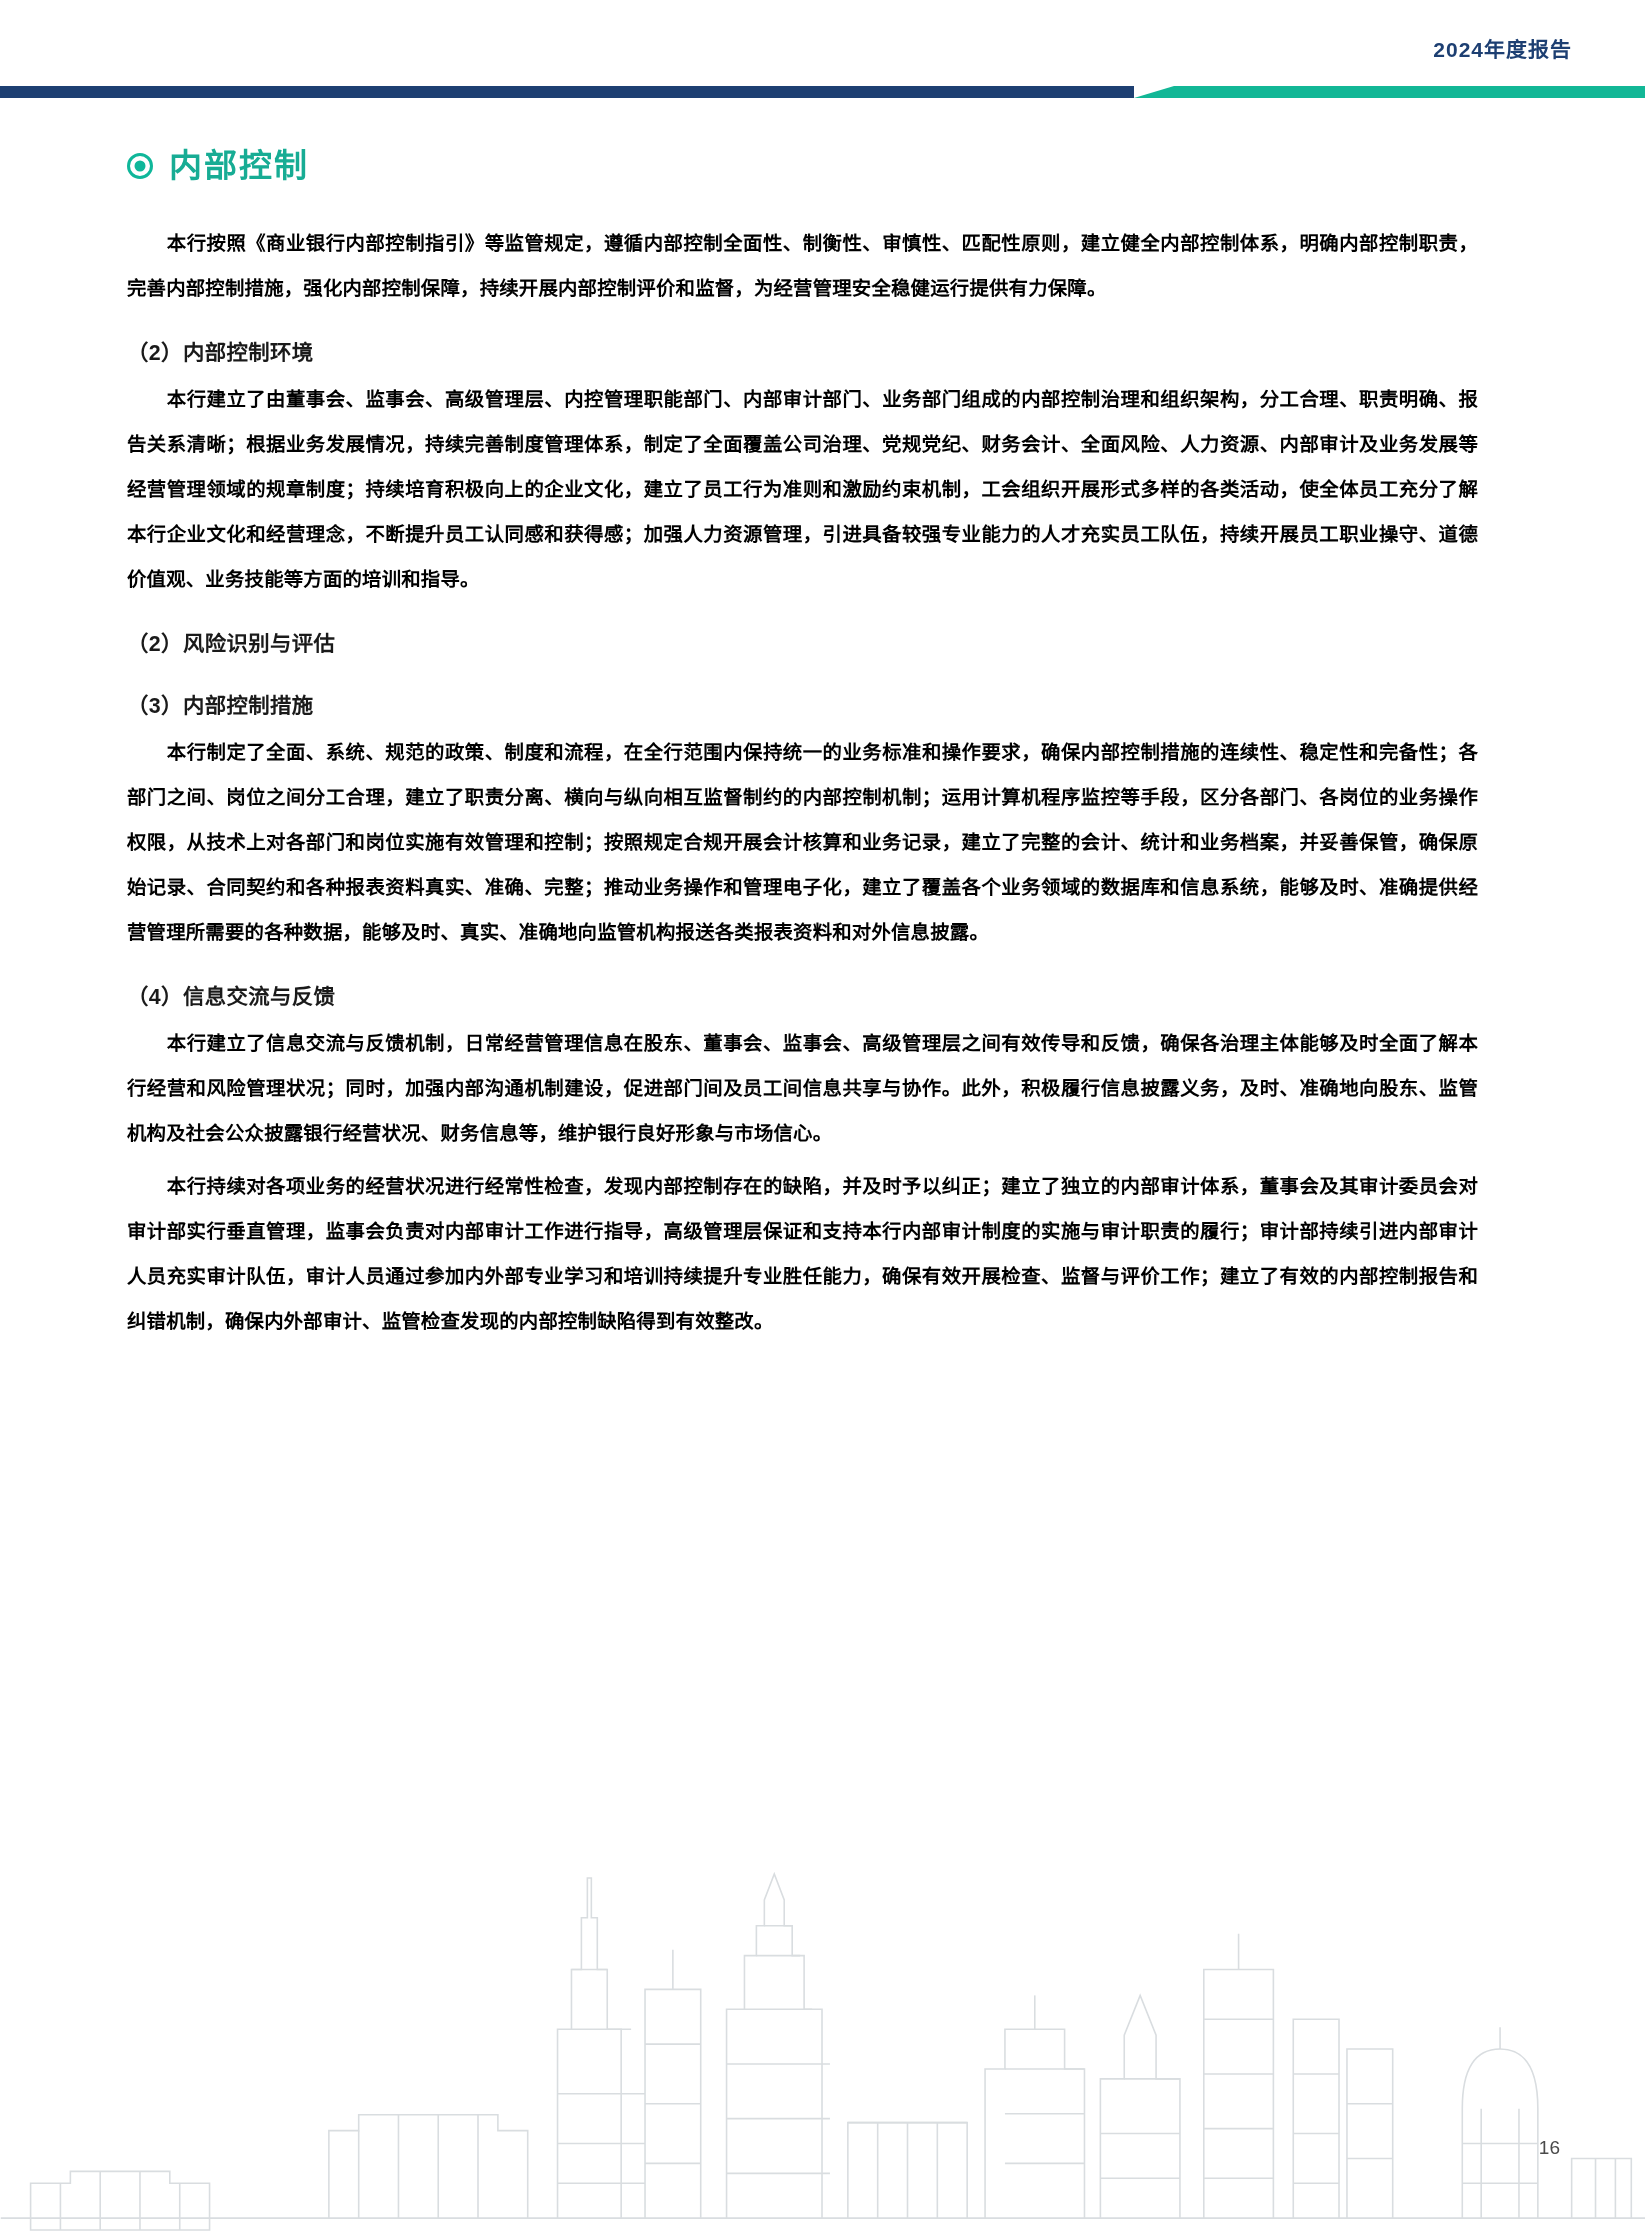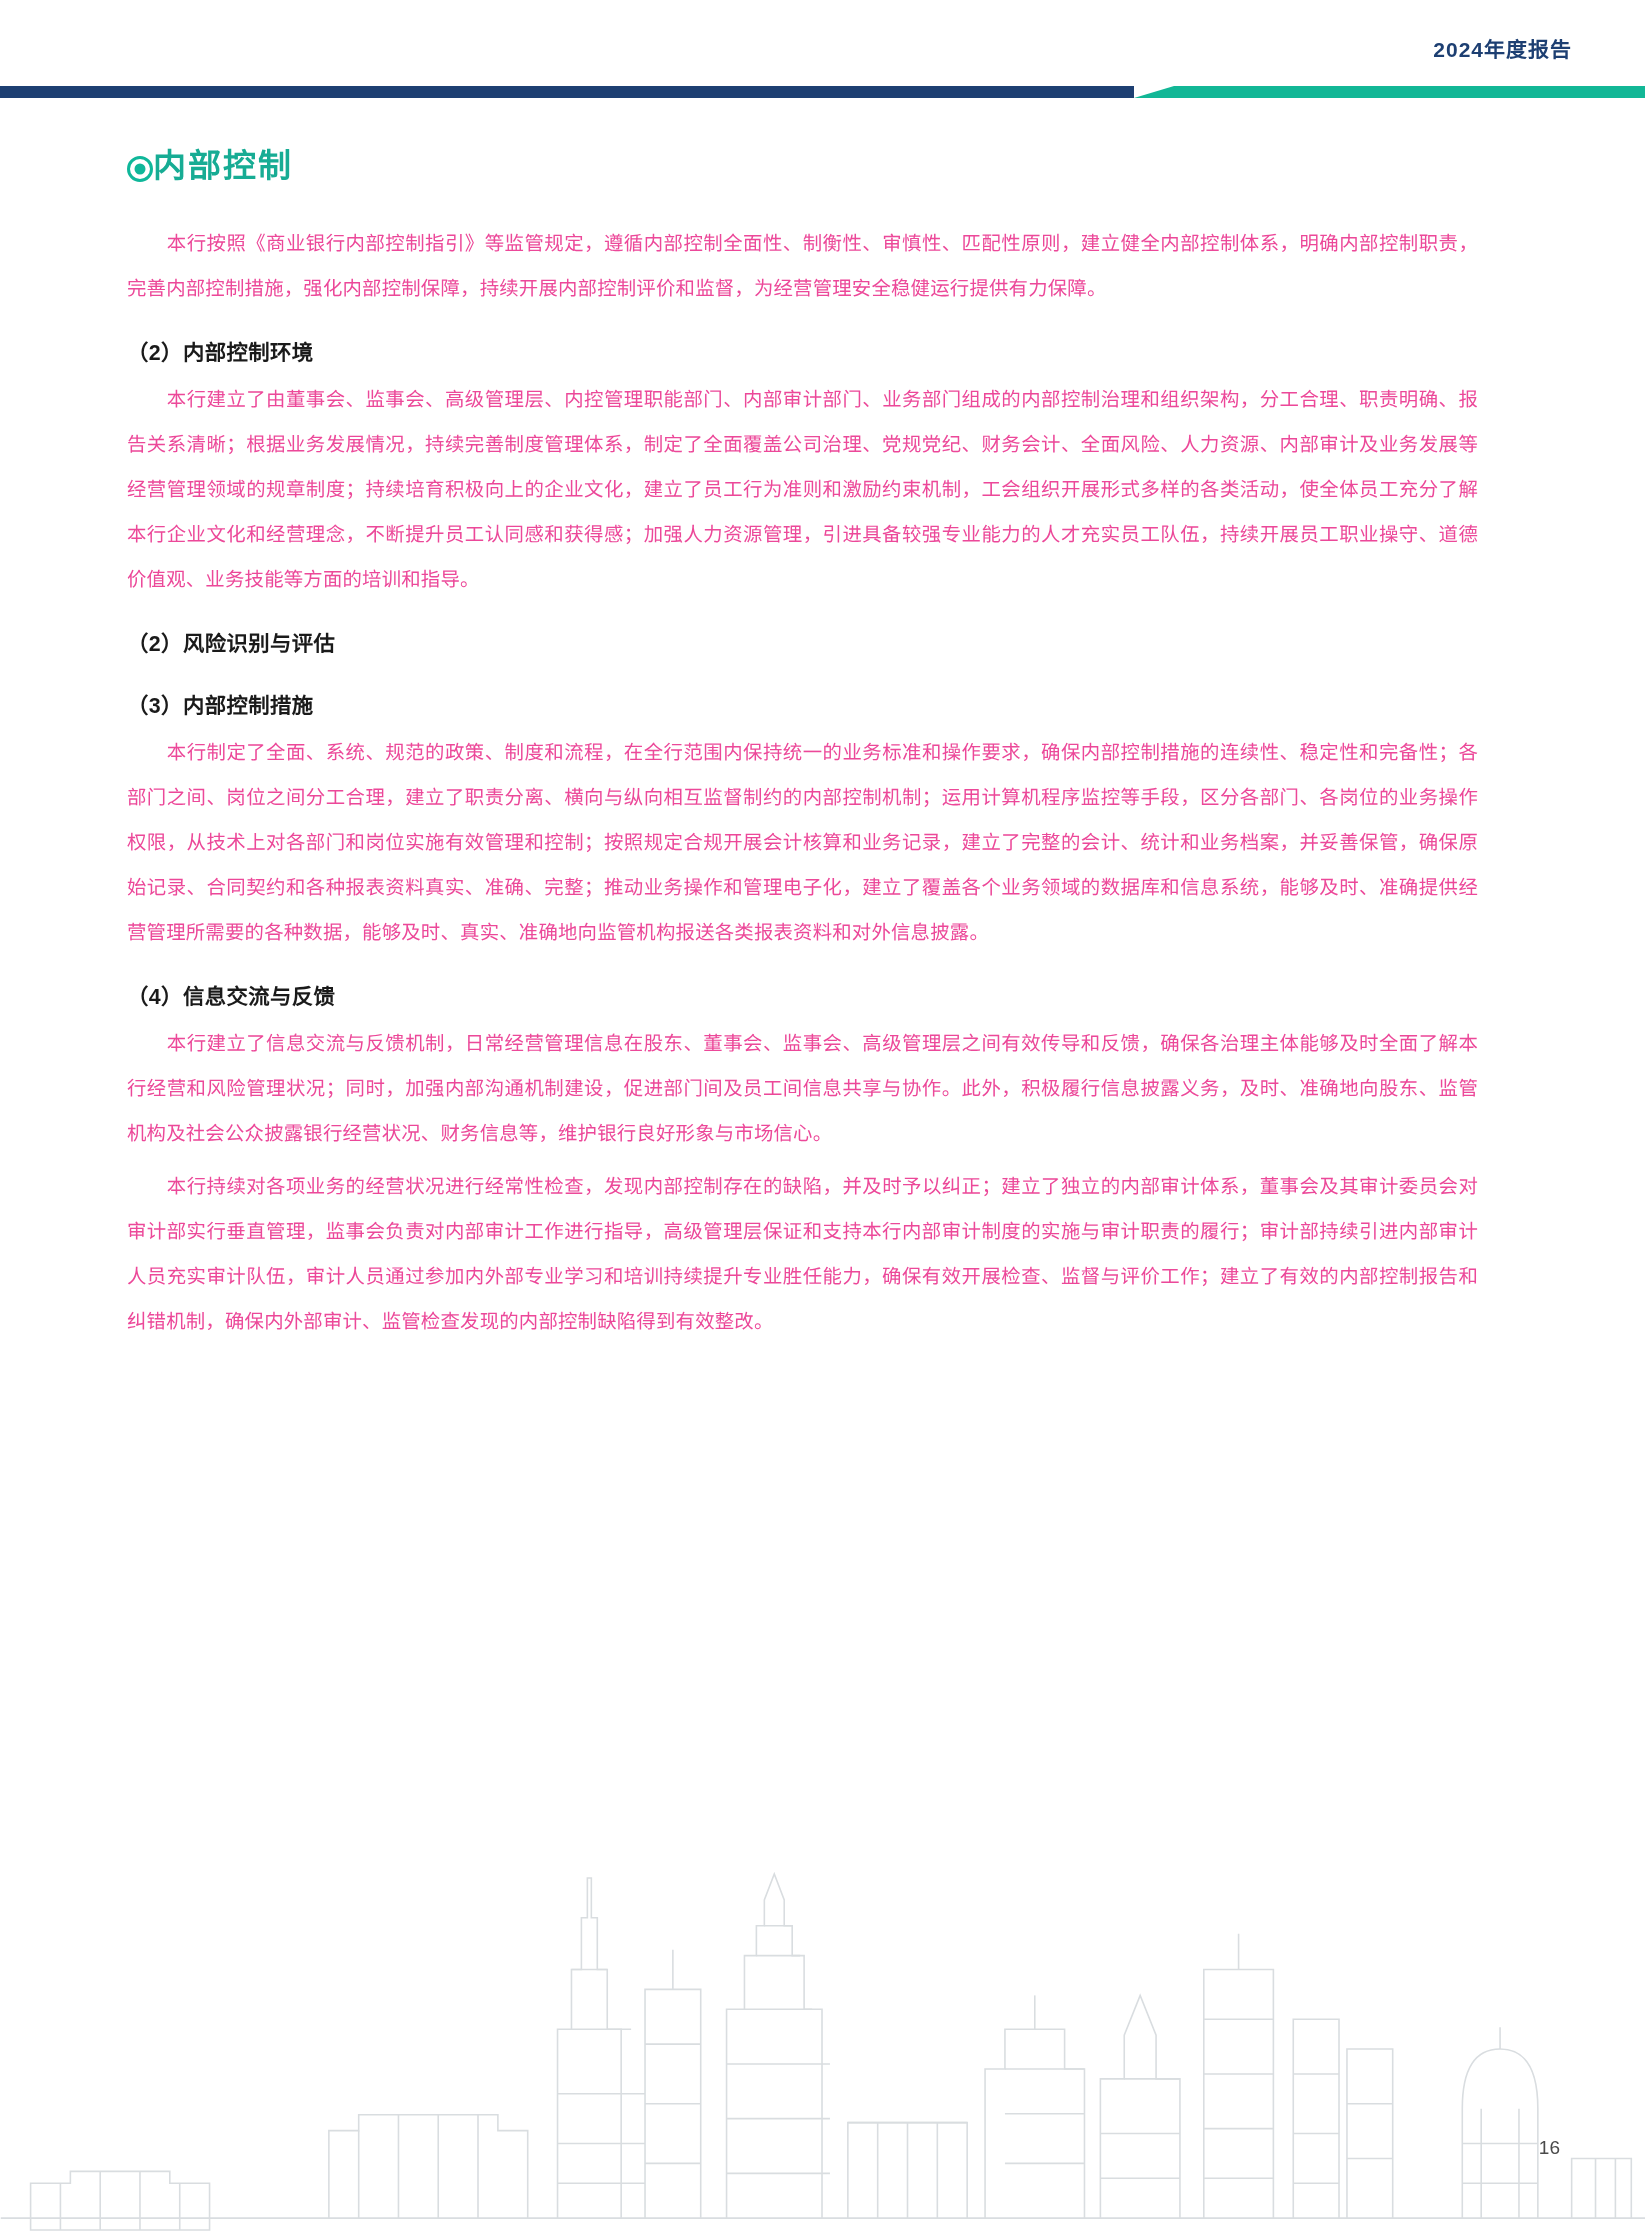--- a/index.html
+++ b/index.html
@@ -55,21 +55,22 @@
     color: #1d3f72;
     letter-spacing: 1px;
   }
 
   
   .section-head {
     position: absolute;
     left: 127px;
     top: 149px;
     display: flex;
-    align-items: flex-end;
+    align-items: center;
+    gap: 16px;
   }
   .bullet-ring {
     width: 26px;
     height: 26px;
     border: 3px solid #0fb79a;
     border-radius: 50%;
     box-sizing: border-box;
     position: relative;
     flex: none;
   }
@@ -95,25 +96,26 @@
   
   .content {
     position: absolute;
     left: 127px;
     top: 221px;
     width: 1351px;
   }
   .para {
     font-size: 19.4px;
     line-height: 45px;
-    color: #ec4899;
+    color: #000000;
     text-align: justify;
     text-justify: inter-ideograph;
     margin: 0 0 8px 0;
     letter-spacing: 0.2px;
+    font-weight: bold;
   }
   .para.indent {
     text-indent: 2.05em;
   }
   .sub-head {
     font-size: 21.4px;
     font-weight: bold;
     color: #1a1a1a;
     margin: 22px 0 4px 0;
     line-height: 40px;

